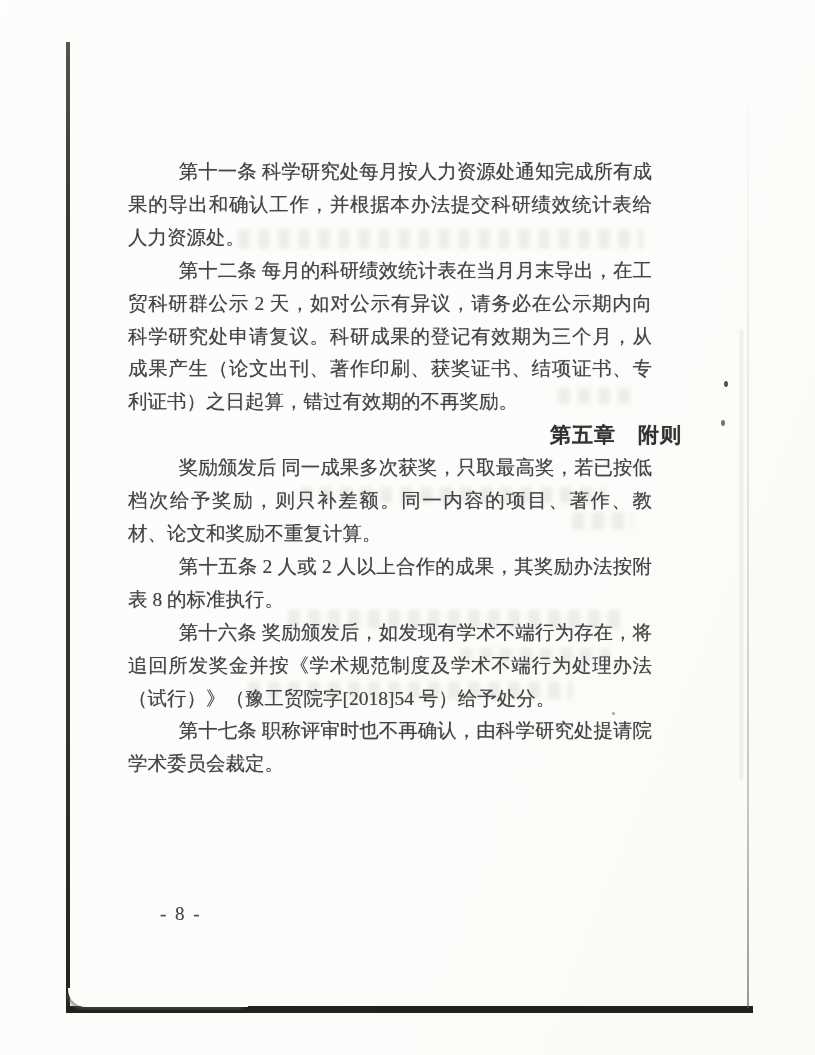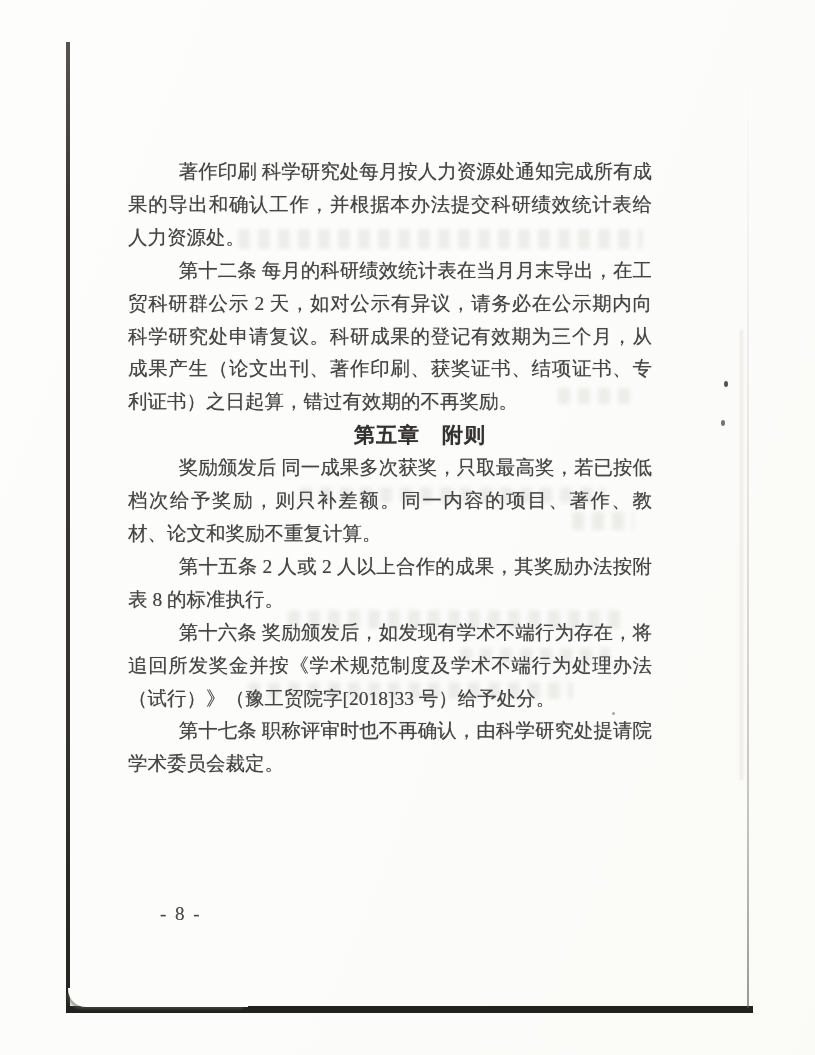--- a/index.html
+++ b/index.html
@@ -81,21 +81,21 @@
     text-shadow: 0 0 0.7px rgba(74,72,70,0.65);
   }
   .doc-body p {
     margin: 0;
     text-indent: 2.6em;
   }
   .chapter-heading {
     margin: 0;
     position: relative;
     left: 30px;
-    text-align: center;
+    text-align: right;
     text-indent: 0;
     font-size: 21px;
     font-weight: 700;
     color: #333231;
     line-height: 32.9px;
     letter-spacing: 1px;
   }
   .page-number {
     position: absolute;
     left: 160px; top: 903px;
@@ -122,24 +122,24 @@
   <div class="ghost" style="left:572px; top:512px; width:62px; height:18px;"></div>
   <div class="ghost" style="left:288px; top:610px; width:335px; height:19px;"></div>
   <div class="ghost" style="left:460px; top:648px; width:150px; height:15px;"></div>
   <div class="ghost" style="left:248px; top:682px; width:325px; height:17px;"></div>
 
   <div class="speck" style="left:724px; top:381px; width:4px; height:6px;"></div>
   <div class="speck" style="left:721px; top:420px; width:4px; height:6px; opacity:0.8;"></div>
   <div class="speck" style="left:612px; top:712px; width:3px; height:3px; opacity:0.5;"></div>
 
   <div class="doc-body">
-    <p>著作印刷 科学研究处每月按人力资源处通知完成所有成果的导出和确认工作，并根据本办法提交科研绩效统计表给人力资源处。</p>
+    <p>第十一条 科学研究处每月按人力资源处通知完成所有成果的导出和确认工作，并根据本办法提交科研绩效统计表给人力资源处。</p>
     <p>第十二条 每月的科研绩效统计表在当月月末导出，在工贸科研群公示 2 天，如对公示有异议，请务必在公示期内向科学研究处申请复议。科研成果的登记有效期为三个月，从成果产生（论文出刊、著作印刷、获奖证书、结项证书、专利证书）之日起算，错过有效期的不再奖励。</p>
     <h2 class="chapter-heading">第五章　附则</h2>
     <p>奖励颁发后 同一成果多次获奖，只取最高奖，若已按低档次给予奖励，则只补差额。同一内容的项目、著作、教材、论文和奖励不重复计算。</p>
     <p>第十五条 2 人或 2 人以上合作的成果，其奖励办法按附表 8 的标准执行。</p>
-    <p>第十六条 奖励颁发后，如发现有学术不端行为存在，将追回所发奖金并按《学术规范制度及学术不端行为处理办法（试行）》（豫工贸院字[2018]33 号）给予处分。</p>
+    <p>第十六条 奖励颁发后，如发现有学术不端行为存在，将追回所发奖金并按《学术规范制度及学术不端行为处理办法（试行）》（豫工贸院字[2018]54 号）给予处分。</p>
     <p>第十七条 职称评审时也不再确认，由科学研究处提请院学术委员会裁定。</p>
   </div>
 
   <div class="page-number">- 8 -</div>
 
 </div>
 
 </body></html>

